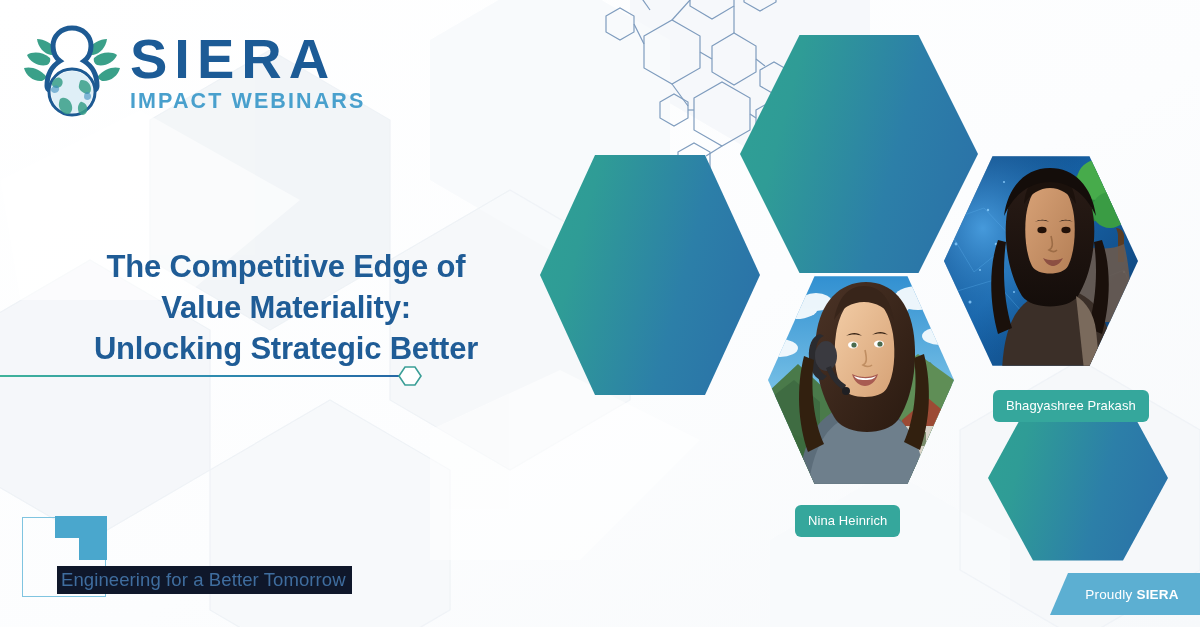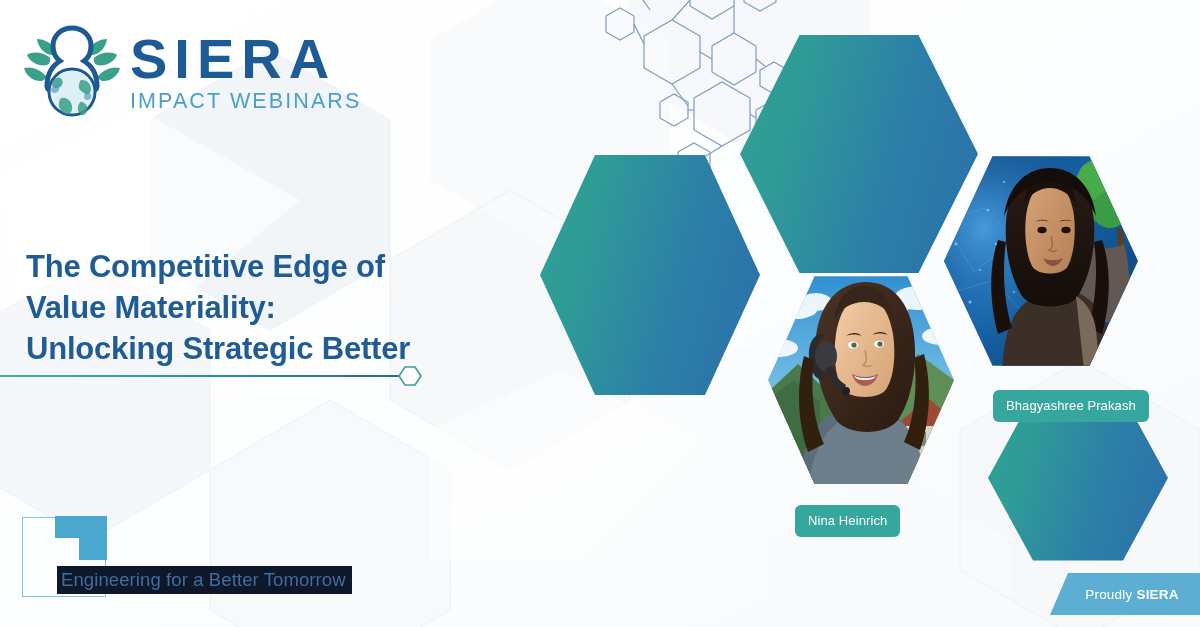--- a/index.html
+++ b/index.html
@@ -16,30 +16,30 @@
 
   
   .logo-block{position:absolute;left:20px;top:22px;display:flex;align-items:center;gap:6px;}
   .logo-mark{width:104px;height:100px;flex:0 0 auto;}
   .logo-words{display:flex;flex-direction:column;line-height:1;}
   .logo-siera{
     font-size:56px;font-weight:bold;color:#1c5b96;letter-spacing:7px;
     line-height:1;margin-bottom:4px;
   }
   .logo-sub{
-    font-size:21.5px;font-weight:normal;color:#49a0cd;letter-spacing:2.1px;line-height:1;
+    font-size:21.5px;font-weight:bold;color:#49a0cd;letter-spacing:2.1px;line-height:1;
   }
 
   
   .title{
     position:absolute;left:26px;top:246px;width:520px;
     font-size:31px;font-weight:bold;color:#1f5c96;line-height:1.33;
     letter-spacing:-0.2px;
   }
-  .title-line{display:block;white-space:nowrap;}
+  .title-line{display:block;white-space:nowrap;text-align:center;}
 
   .divider-wrap{position:absolute;left:0;top:364px;width:430px;height:24px;}
   .divider-line{
     position:absolute;left:0;top:11px;width:410px;height:2px;
     background:linear-gradient(90deg,#3fb39a 0%,#2f8fb0 48%,#2566a5 100%);
   }
   .divider-hex{position:absolute;left:398px;top:1px;width:24px;height:22px;}
 
   
   .mark-box{position:absolute;left:22px;top:517px;width:84px;height:80px;}

